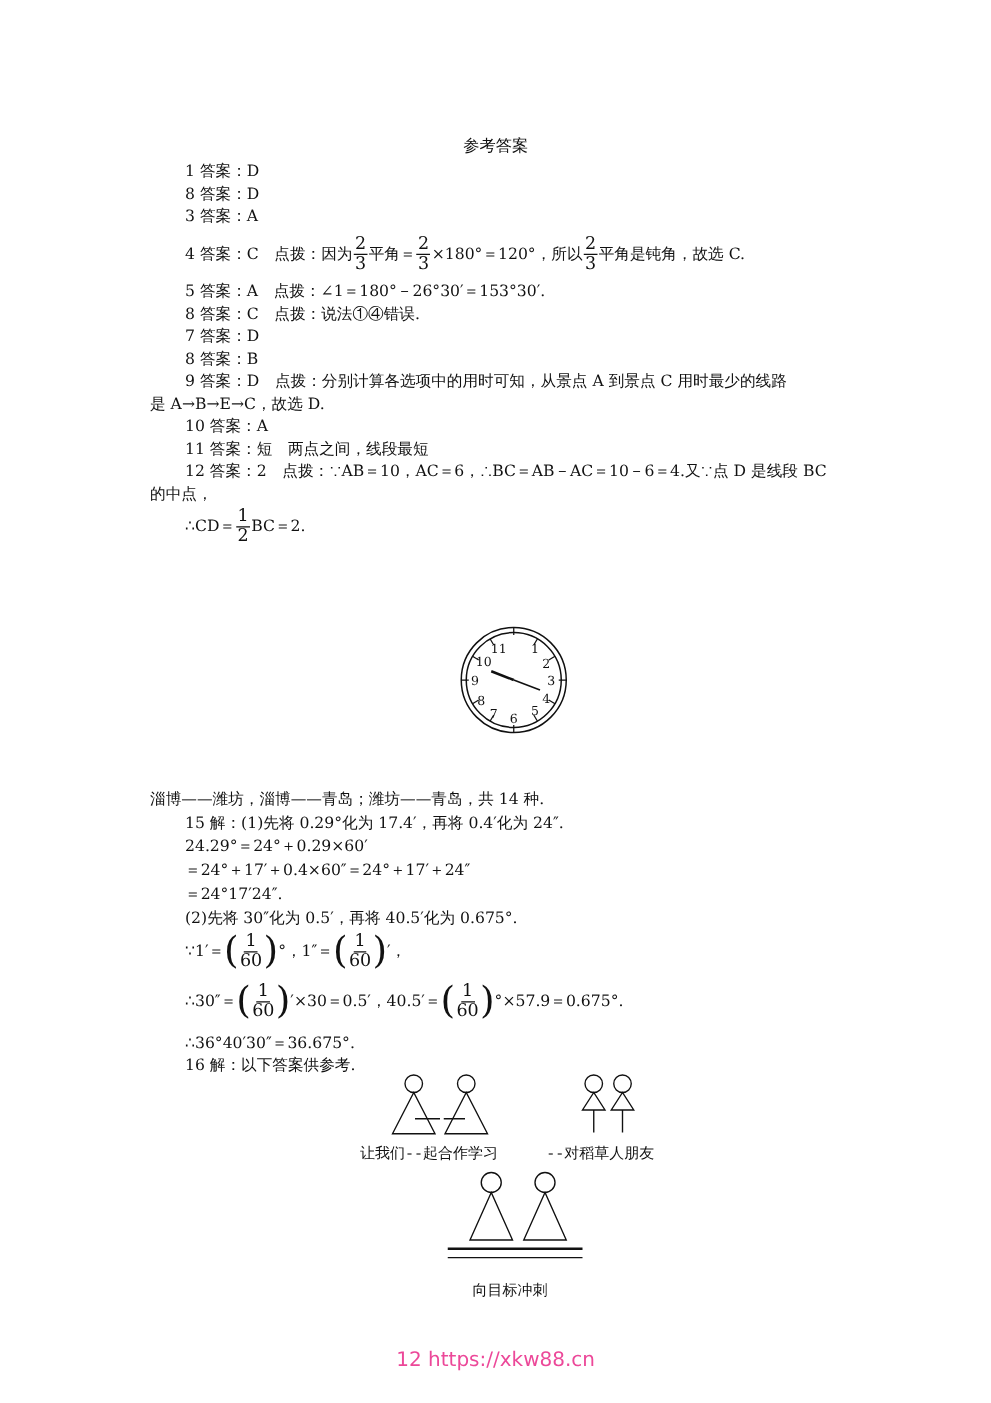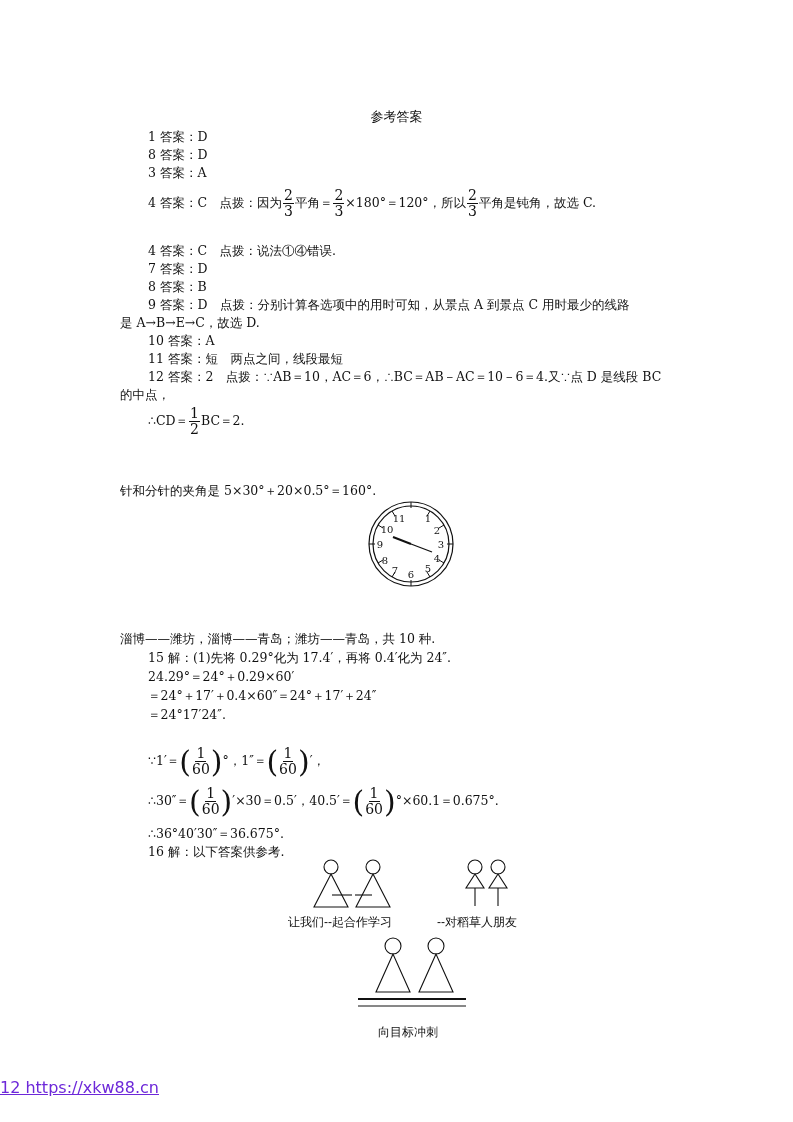--- a/index.html
+++ b/index.html
@@ -5,23 +5,23 @@
   html, body { margin:0; padding:0; background:#ffffff; }
   body { width:793px; height:1122px; position:relative; overflow:hidden;
          font-family:"DejaVu Serif","Liberation Serif",serif; color:#111; }
   .page { position:absolute; left:0; top:12px; width:783px; height:1122px; }
   .line { position:absolute; font-size:12.5px; line-height:17px; white-space:nowrap; }
   .title { position:absolute; left:0; width:793px; top:96px; text-align:center; font-size:13px; }
   .frac { display:inline-flex; flex-direction:column; align-items:center; vertical-align:middle; font-size:14px; line-height:15px; margin:0 1px; }
   .frac .num { border-bottom:1px solid #111; padding:0 1px; }
   .paren { font-size:30px; line-height:30px; vertical-align:middle; font-weight:200; }
   .fig { position:absolute; }
-  .caption { position:absolute; font-size:12px; font-family:Liberation Sans, sans-serif; }
-  .footer { position:absolute; top:1066px; left:0; width:793px; text-align:left;
-            font-family:"DejaVu Sans","Liberation Sans",sans-serif; font-size:16px; color:#6d28d9;text-decoration:underline; }
+  .caption { position:absolute; font-size:12px; font-family:Liberation Mono, monospace; }
+  .footer { position:absolute; top:1066px; left:0; width:793px; text-align:center;
+            font-family:"DejaVu Sans","Liberation Sans",sans-serif; font-size:16px; color:#ec4899; }
 </style>
 </head>
 <body>
 
 <div class="page">
 
   <div class="title">参考答案</div>
 
   <div class="line" style="left:148px;top:116px">1 答案：D</div>
   <div class="line" style="left:148px;top:134px">8 答案：D</div>
@@ -33,37 +33,37 @@
         <span>3</span>
       </span><span>平角＝</span><span class="frac">
         <span class="num">2</span>
         <span>3</span>
       </span><span>×180°＝120°，所以</span><span class="frac">
         <span class="num">2</span>
         <span>3</span>
       </span><span>平角是钝角，故选 C.</span>
   </div>
 
-  <div class="line" style="left:148px;top:230px">4 答案：C　点拨：说法①④错误.</div>
+  <div class="line" style="left:148px;top:212px">5 答案：A　点拨：∠1＝180°－26°30′＝153°30′.</div>
+  <div class="line" style="left:148px;top:230px">8 答案：C　点拨：说法①④错误.</div>
   <div class="line" style="left:148px;top:248px">7 答案：D</div>
   <div class="line" style="left:148px;top:266px">8 答案：B</div>
   <div class="line" style="left:148px;top:284px">9 答案：D　点拨：分别计算各选项中的用时可知，从景点 A 到景点 C 用时最少的线路</div>
   <div class="line" style="left:120px;top:302px">是 A→B→E→C，故选 D.</div>
   <div class="line" style="left:148px;top:320px">10 答案：A</div>
   <div class="line" style="left:148px;top:338px">11 答案：短　两点之间，线段最短</div>
   <div class="line" style="left:148px;top:356px">12 答案：2　点拨：∵AB＝10，AC＝6，∴BC＝AB－AC＝10－6＝4.又∵点 D 是线段 BC</div>
   <div class="line" style="left:120px;top:374px">的中点，</div>
   <div class="line" style="left:148px;top:392px;line-height:34px">
     <span>∴CD＝</span><span class="frac">
         <span class="num">1</span>
         <span>2</span>
       </span><span>BC＝2.</span>
   </div>
 
-  <div class="line" style="left:120px;top:470px">针和分针的夹角是 5×30°＋20×0.5°＝160°.</div>
 
   <svg class="fig" style="left:365px;top:488px" width="96" height="88" viewBox="0 0 96 88">
     <circle cx="46" cy="44" r="42" fill="none" stroke="#111" stroke-width="1.2"></circle>
     <circle cx="46" cy="44" r="38" fill="none" stroke="#111" stroke-width="1.2"></circle>
     <g stroke="#111" stroke-width="1">
       <line x1="46" y1="2" x2="46" y2="8"></line>
         <line x1="46" y1="80" x2="46" y2="86"></line>
       <line x1="4" y1="44" x2="10" y2="44"></line>
         <line x1="82" y1="44" x2="88" y2="44"></line>
       <line x1="65" y1="11" x2="62" y2="16"></line>
@@ -86,44 +86,45 @@
         <text x="63" y="72">5</text>
         <text x="46" y="78">6</text>
       <text x="30" y="74">7</text>
         <text x="20" y="64">8</text>
         <text x="15" y="48">9</text>
       <text x="22" y="33">10</text>
         <text x="34" y="22">11</text>
     </g>
   </svg>
 
-  <div class="line" style="left:120px;top:618px">淄博——潍坊，淄博——青岛；潍坊——青岛，共 10 种.</div>
+  <div class="line" style="left:120px;top:618px">淄博——潍坊，淄博——青岛；潍坊——青岛，共 14 种.</div>
   <div class="line" style="left:148px;top:637px">15 解：(1)先将 0.29°化为 17.4′，再将 0.4′化为 24″.</div>
   <div class="line" style="left:148px;top:656px">24.29°＝24°＋0.29×60′</div>
   <div class="line" style="left:148px;top:675px">＝24°＋17′＋0.4×60″＝24°＋17′＋24″</div>
   <div class="line" style="left:148px;top:694px">＝24°17′24″.</div>
+  <div class="line" style="left:148px;top:713px">(2)先将 30″化为 0.5′，再将 40.5′化为 0.675°.</div>
 
   <div class="line" style="left:148px;top:730px;line-height:38px">
     <span>∵1′＝</span><span class="paren">(</span><span class="frac">
         <span class="num">1</span>
         <span>60</span>
       </span><span class="paren">)</span><span>°，1″＝</span><span class="paren">(</span><span class="frac">
         <span class="num">1</span>
         <span>60</span>
       </span><span class="paren">)</span><span>′，</span>
   </div>
 
   <div class="line" style="left:148px;top:770px;line-height:38px">
     <span>∴30″＝</span><span class="paren">(</span><span class="frac">
         <span class="num">1</span>
         <span>60</span>
       </span><span class="paren">)</span><span>′×30＝0.5′，40.5′＝</span><span class="paren">(</span><span class="frac">
         <span class="num">1</span>
         <span>60</span>
-      </span><span class="paren">)</span><span>°×60.1＝0.675°.</span>
+      </span><span class="paren">)</span><span>°×57.9＝0.675°.</span>
   </div>
 
   <div class="line" style="left:148px;top:813px">∴36°40′30″＝36.675°.</div>
   <div class="line" style="left:148px;top:831px">16 解：以下答案供参考.</div>
 
   <svg class="fig" style="left:310px;top:846px" width="90" height="52" viewBox="0 0 90 52">
     <g fill="none" stroke="#111" stroke-width="1.1">
       <circle cx="21" cy="9" r="7"></circle>
         <circle cx="63" cy="9" r="7"></circle>
       <polygon points="21,16 4,49 38,49"></polygon>

